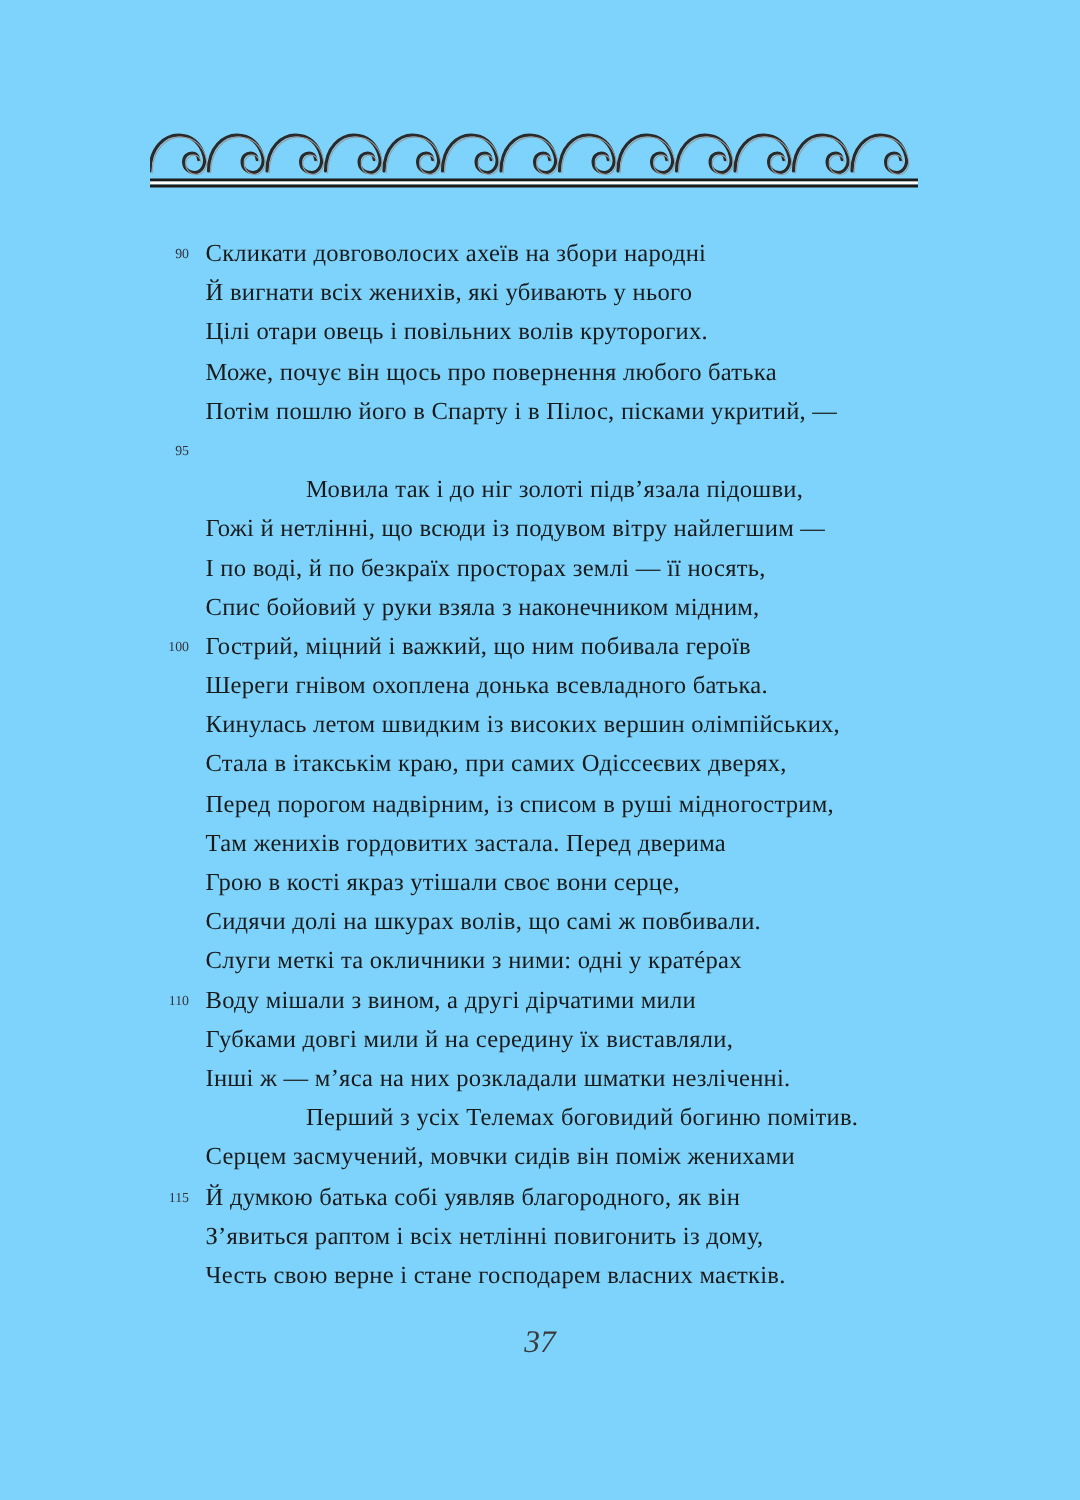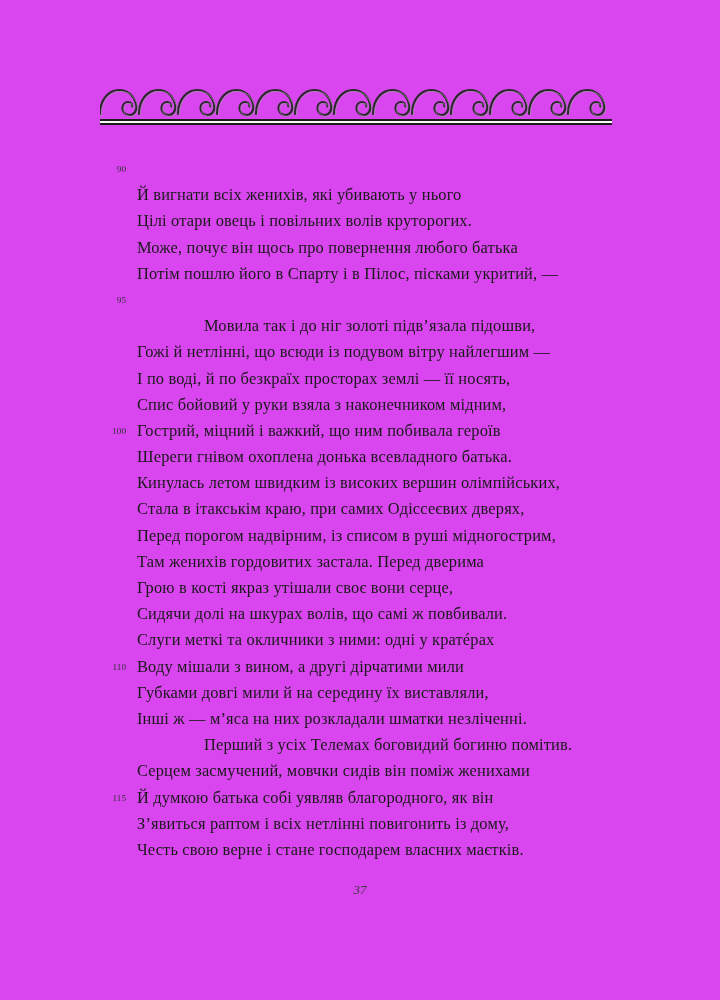--- a/index.html
+++ b/index.html
@@ -12,21 +12,21 @@
     height: 1000px;
     position: relative;
     font-family: "Liberation Serif", "DejaVu Serif", serif;
     color: #1a1a1a;
     overflow: hidden;
   }
 
   .page {
     position: absolute;
     inset: 0;
-    background: #d946ef;
+    background: #7dd3fc;
   }
 
   
   .ornament-block {
     position: absolute;
     left: 100px;
     top: 84px;
     width: 512px;
   }
   .ornament-waves {
@@ -86,21 +86,21 @@
   }
 
   
   .page-number {
     position: absolute;
     left: 0;
     right: 0;
     top: 882px;
     text-align: center;
     font-style: italic;
-    font-size: 13px;
+    font-size: 21px;
     color: #3a3a3a;
   }
 </style>
 </head>
 <body>
 
 <div class="page">
 
   <div class="ornament-block">
     <svg class="ornament-waves" viewBox="0 0 512 34" preserveAspectRatio="none">
@@ -139,21 +139,21 @@
       </g>
     </svg>
     <div class="ornament-rules">
       <div class="rule-thick"></div>
       <div class="rule-gap"></div>
       <div class="rule-thin"></div>
     </div>
   </div>
 
   <div class="verse-body">
-      <div class="verse-line"><span class="line-number">90</span></div>
+      <div class="verse-line"><span class="line-number">90</span><span class="line-text">Скликати довговолосих ахеїв на збори народні</span></div>
       <div class="verse-line"><span class="line-number"></span><span class="line-text">Й вигнати всіх женихів, які убивають у нього</span></div>
       <div class="verse-line"><span class="line-number"></span><span class="line-text">Цілі отари овець і повільних волів круторогих.</span></div>
       <div class="verse-line"><span class="line-number"></span><span class="line-text">Може, почує він щось про повернення любого батька</span></div>
       <div class="verse-line"><span class="line-number"></span><span class="line-text">Потім пошлю його в Спарту і в Пілос, пісками укритий, —</span></div>
       <div class="verse-line"><span class="line-number">95</span></div>
       <div class="verse-line indented"><span class="line-number"></span><span class="line-text">Мовила так і до ніг золоті підв’язала підошви,</span></div>
       <div class="verse-line"><span class="line-number"></span><span class="line-text">Гожі й нетлінні, що всюди із подувом вітру найлегшим —</span></div>
       <div class="verse-line"><span class="line-number"></span><span class="line-text">І по воді, й по безкраїх просторах землі — її носять,</span></div>
       <div class="verse-line"><span class="line-number"></span><span class="line-text">Спис бойовий у руки взяла з наконечником мідним,</span></div>
       <div class="verse-line"><span class="line-number">100</span><span class="line-text">Гострий, міцний і важкий, що ним побивала героїв</span></div>

